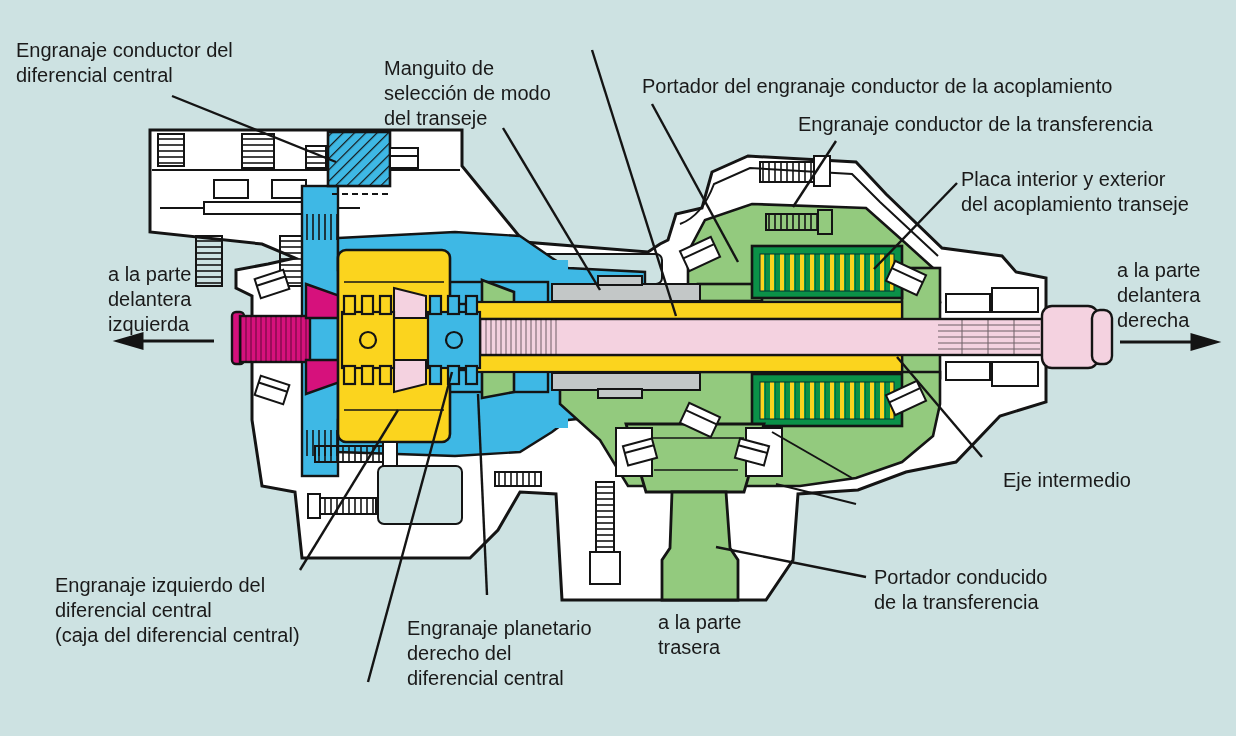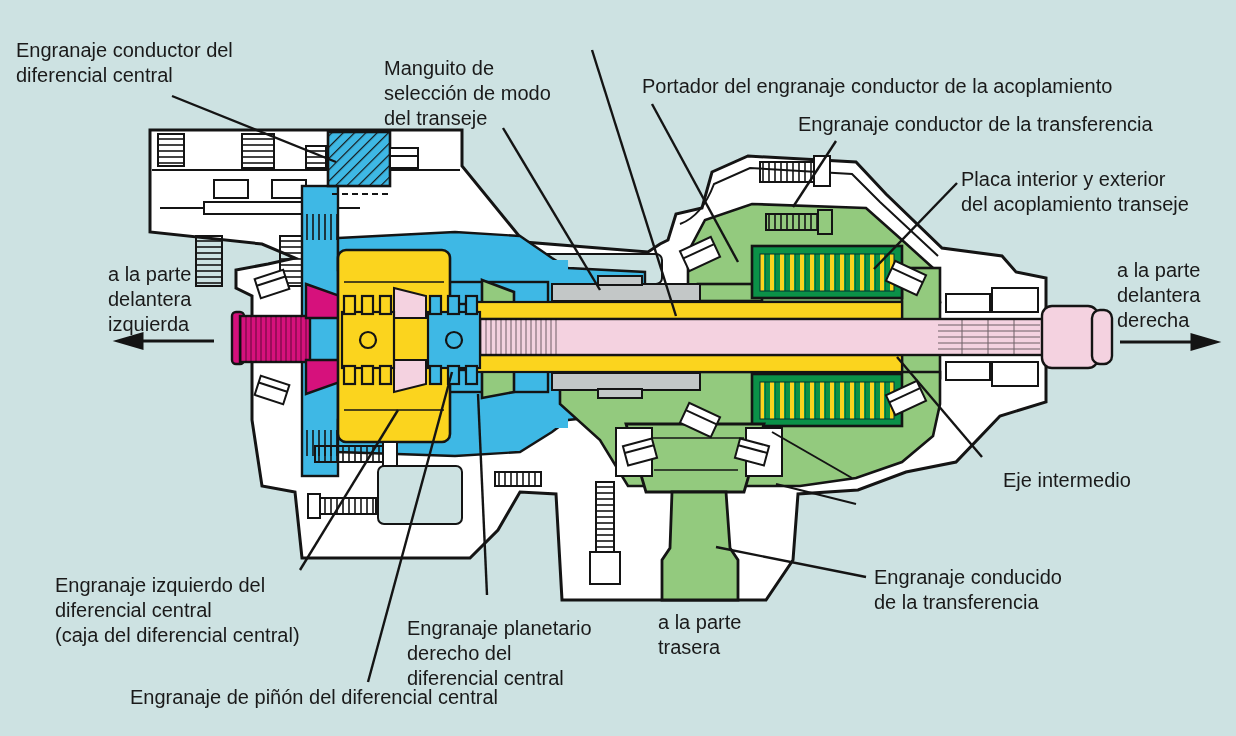--- a/index.html
+++ b/index.html
@@ -286,25 +286,24 @@
 <div class="lbl l5">Engranaje conductor de la transferencia</div>
 <div class="lbl l6">Placa interior y exterior
 del acoplamiento transeje</div>
 <div class="lbl l7">a la parte
 delantera
 izquierda</div>
 <div class="lbl l8">a la parte
 delantera
 derecha</div>
 <div class="lbl l9">Eje intermedio</div>
-<div class="lbl l10">Engranaje conducido
+<div class="lbl l10">Portador conducido
 de la transferencia</div>
 <div class="lbl l11">a la parte
 trasera</div>
 <div class="lbl l12">Engranaje izquierdo del
 diferencial central
 (caja del diferencial central)</div>
 <div class="lbl l13">Engranaje planetario
 derecho del
 diferencial central</div>
-<div class="lbl l14">Engranaje de piñón del diferencial central</div>
 
 </div>
 
 </body></html>

